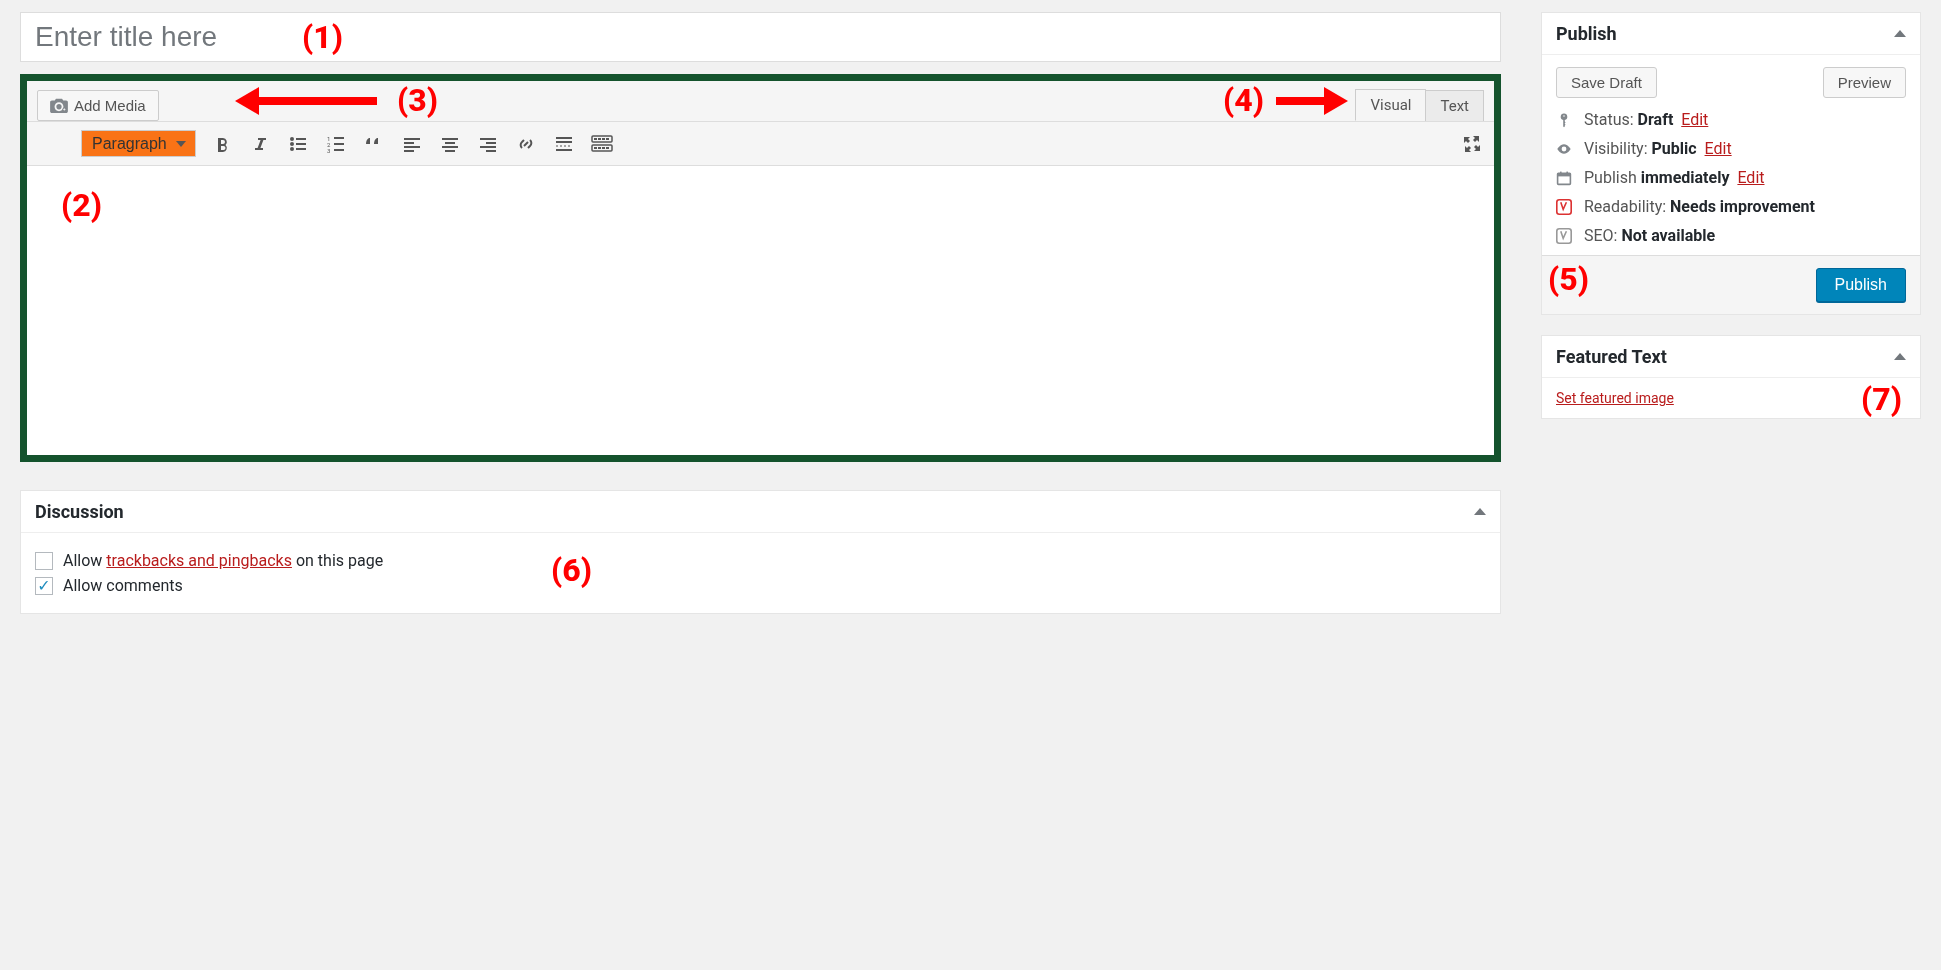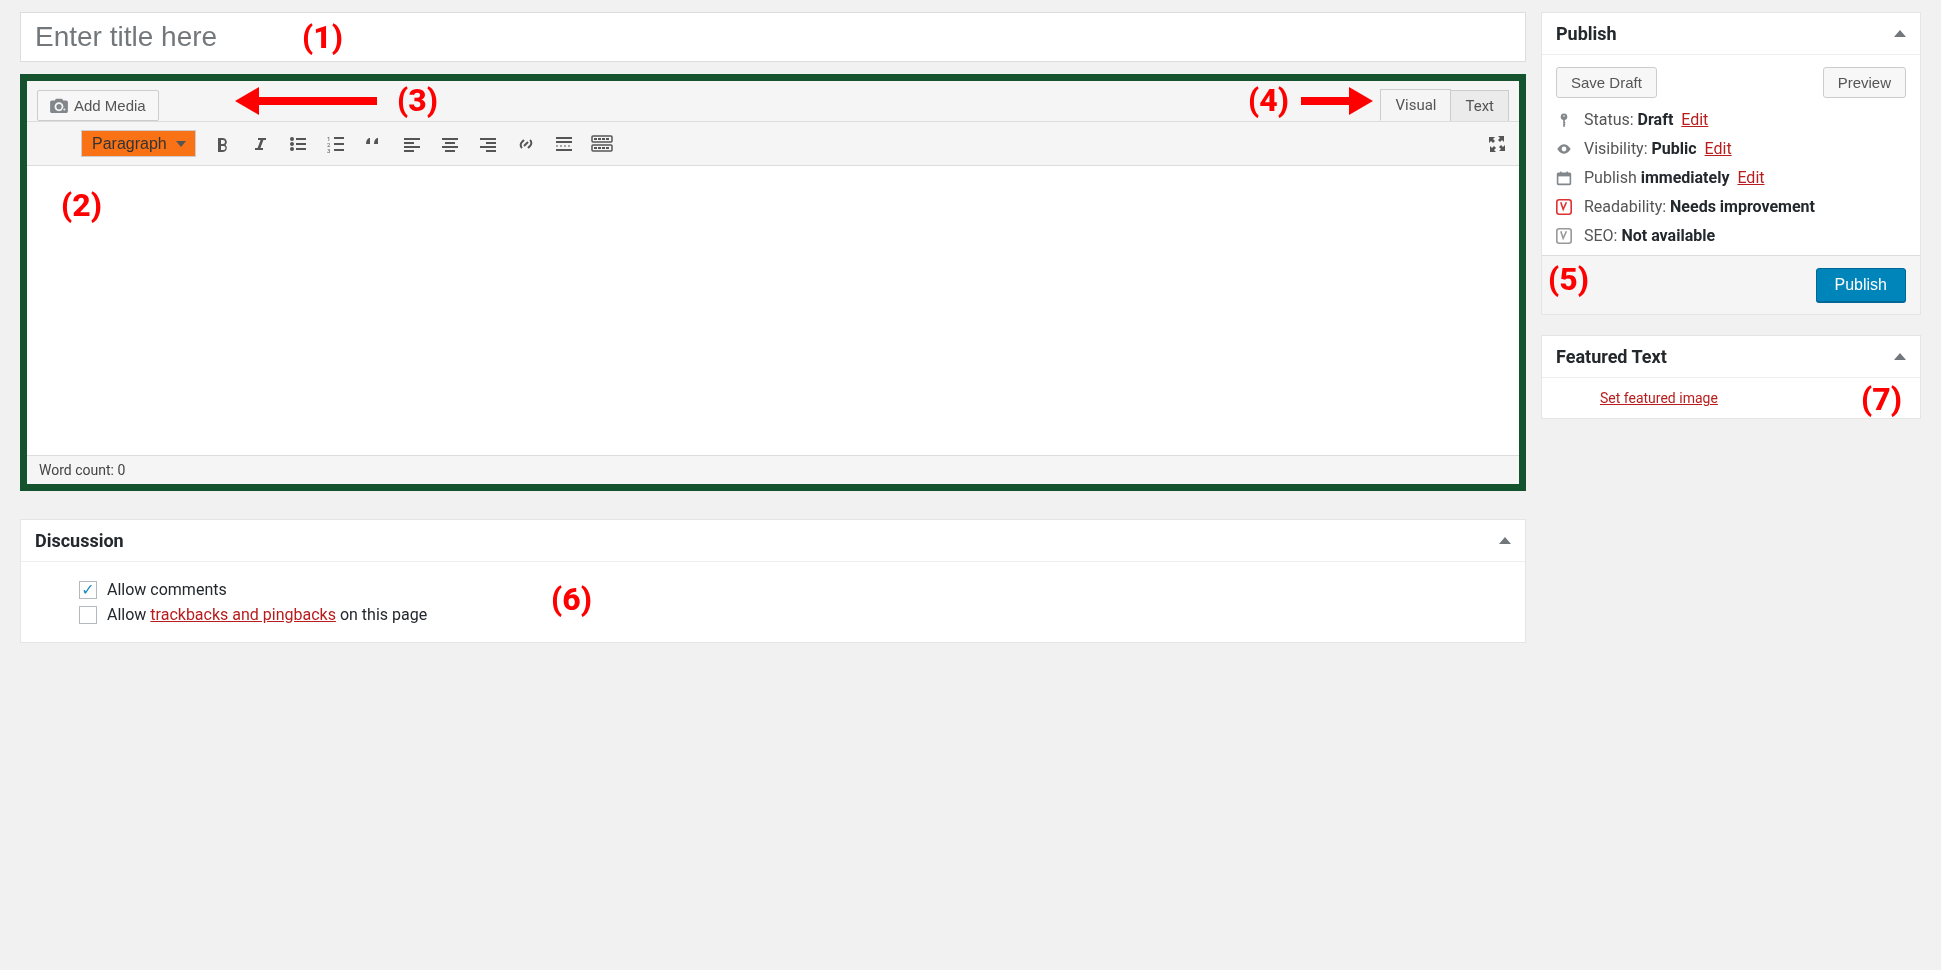--- a/index.html
+++ b/index.html
@@ -3,21 +3,21 @@
 <meta charset="utf-8">
 <style>
   * { box-sizing: border-box; margin: 0; padding: 0; }
   body {
     font-family: -apple-system, BlinkMacSystemFont, "Segoe UI", Roboto, Helvetica, Arial, sans-serif;
     background: #f1f1f1;
     color: #23282d;
     font-size: 14px;
     padding: 12px 20px 20px 20px;
   }
-  .layout { display: flex; gap: 15px; align-items: flex-start; }
+  .layout { display: flex; gap: 40px; align-items: flex-start; }
   .main-col { flex: 1; min-width: 0; }
   .side-col { width: 380px; flex-shrink: 0; }
 
   
   .title-wrap { background: #fff; border: 1px solid #ddd; margin-bottom: 12px; }
   .title-input {
     width: 100%; border: none; outline: none;
     font-size: 28px; padding: 8px 14px; color: #32373c;
     background: transparent;
   }
@@ -75,21 +75,21 @@
   .metabox-header {
     display:flex; justify-content:space-between; align-items:center;
     padding:10px 14px; border-bottom:1px solid #eee; cursor:pointer;
   }
   .metabox-header h2 { font-size:18px; font-weight:700; }
   .toggle-indicator {
     width:0; height:0;
     border-left:6px solid transparent; border-right:6px solid transparent;
     border-bottom:7px solid #72777c;
   }
-  .metabox-body { padding:12px 14px;margin-left:44px; }
+  .metabox-body { padding:12px 14px; }
 
   
   .disc-row { display:flex; align-items:center; gap:10px; margin:6px 0; font-size:16px;}
   .disc-check {
     width:18px; height:18px; border:1px solid #b4b9be; background:#fff;
     display:inline-flex; align-items:center; justify-content:center;
   }
   .disc-check.checked::after {
     content:"✓"; color:#1e8cbe; font-size:16px; line-height:1;
   }
@@ -278,40 +278,37 @@
           <svg width="20" height="20" viewBox="0 0 20 20">
               <path fill="#555" d="M3 3h5L6 5l2 2-2 2-2-2-2 2V3zm14 0v5l-2-2-2 2-2-2 2-2-2-2h6zM3 17v-5l2 2 2-2 2 2-2 2 2 2H3zm14 0h-5l2-2-2-2 2-2 2 2 2-2v6z"></path>
             </svg>
         </span>
       </div>
 
       <div class="editor-area rel">
         <span class="annot" style="left:34px; top:20px;">(2)</span>
       </div>
 
-      <div class="editor-footer">
-        <span>Word count: </span><span>0</span>
-      </div>
     </div>
 
     <div class="metabox rel" style="margin-top:28px;">
       <div class="metabox-header">
         <h2>Discussion</h2>
         <span class="toggle-indicator"></span>
       </div>
       <div class="metabox-body">
         <div class="disc-row">
+          <span class="disc-check"></span>
+          <span>
+            <span>Allow </span><span class="linklike">trackbacks and pingbacks</span><span> on this page</span>
+          </span>
+        </div>
+        <div class="disc-row">
           <span class="disc-check checked"></span>
           <span>Allow comments</span>
-        </div>
-        <div class="disc-row">
-          <span class="disc-check"></span>
-          <span>
-            <span>Allow </span><span class="linklike">trackbacks and pingbacks</span><span> on this page</span>
-          </span>
         </div>
       </div>
       <span class="annot" style="left:530px; top:60px;">(6)</span>
     </div>
 
   </div>
 
   <div class="side-col">
 
     <div class="metabox rel">

